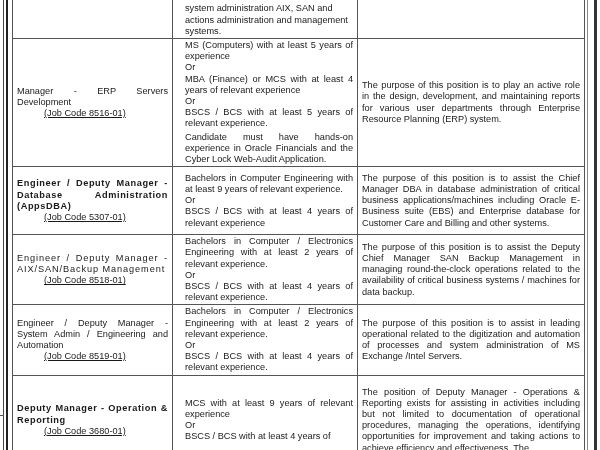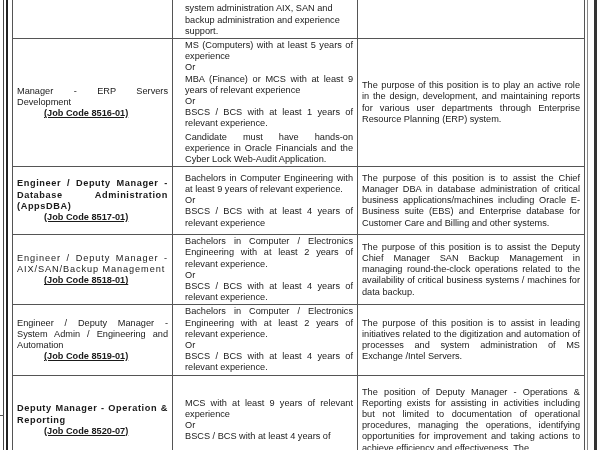--- a/index.html
+++ b/index.html
@@ -34,21 +34,21 @@
       padding: 1px 4px;
       vertical-align: middle;
       text-align: justify;
       text-align-last: left;
     }
     col.c1 { width: 160px; }
     col.c2 { width: 185px; }
     col.c3 { width: 227px; }
 
     .jc {
-      font-weight: bold;
+      font-weight: normal;
       text-decoration: underline;
       display: block;
       text-align: right;
       padding-left: 27px;
     }
     .title { display: block; }
     .spaced { letter-spacing: 0.6px; font-weight: bold; }
     .spaced-lg { letter-spacing: 0.9px; }
     .q-line { display: block; padding-left: 8px; }
     .q-gap { display: block; height: 2px; }
@@ -68,47 +68,47 @@
     <col class="c1">
       <col class="c2">
       <col class="c3">
   </colgroup>
   <tbody>
 
     <tr style="height:44px;">
       <td></td>
       <td class="top" style="vertical-align:bottom;">
         <span class="q-line">system administration AIX, SAN and</span>
-        <span class="q-line">backup administration and experience</span>
-        <span class="q-line">support.</span>
+        <span class="q-line">actions administration and management</span>
+        <span class="q-line">systems.</span>
       </td>
       <td></td>
     </tr>
 
     <tr style="height:122px;">
       <td>
         <span class="title">Manager - ERP Servers Development</span>
         <span class="jc">(Job Code 8516-01)</span>
       </td>
       <td>
         <span class="q-line">MS (Computers) with at least 5 years of experience</span>
         <span class="q-line">Or</span>
-        <span class="q-line">MBA (Finance) or MCS with at least 9 years of relevant experience</span>
+        <span class="q-line">MBA (Finance) or MCS with at least 4 years of relevant experience</span>
         <span class="q-line">Or</span>
-        <span class="q-line">BSCS / BCS with at least 1 years of relevant experience.</span>
+        <span class="q-line">BSCS / BCS with at least 5 years of relevant experience.</span>
         <span class="q-gap"></span>
         <span class="q-line">Candidate must have hands-on experience in Oracle Financials and the Cyber Lock Web-Audit Application.</span>
       </td>
       <td>The purpose of this position is to play an active role in the design, development, and maintaining reports for various user departments through Enterprise Resource Planning (ERP) system.</td>
     </tr>
 
     <tr style="height:68px;">
       <td>
         <span class="title spaced">Engineer / Deputy Manager - Database Administration (AppsDBA)</span>
-        <span class="jc">(Job Code 8517-01)</span>
+        <span class="jc">(Job Code 5307-01)</span>
       </td>
       <td>
         <span class="q-line">Bachelors in Computer Engineering with at least 9 years of relevant experience.</span>
         <span class="q-line">Or</span>
         <span class="q-line">BSCS / BCS with at least 4 years of relevant experience</span>
       </td>
       <td>The purpose of this position is to assist the Chief Manager DBA in database administration of critical business applications/machines including Oracle E-Business suite (EBS) and Enterprise database for Customer Care and Billing and other systems.</td>
     </tr>
 
     <tr style="height:70px;">
@@ -127,27 +127,27 @@
     <tr style="height:70px;">
       <td>
         <span class="title">Engineer / Deputy Manager - System Admin / Engineering and Automation</span>
         <span class="jc">(Job Code 8519-01)</span>
       </td>
       <td>
         <span class="q-line">Bachelors in Computer / Electronics Engineering with at least 2 years of relevant experience.</span>
         <span class="q-line">Or</span>
         <span class="q-line">BSCS / BCS with at least 4 years of relevant experience.</span>
       </td>
-      <td>The purpose of this position is to assist in leading initiatives related to the digitization and automation of processes and system administration of MS Exchange /Intel Servers.</td>
+      <td>The purpose of this position is to assist in leading operational related to the digitization and automation of processes and system administration of MS Exchange /Intel Servers.</td>
     </tr>
 
     <tr style="height:90px;">
       <td>
         <span class="title spaced">Deputy Manager - Operation &amp; Reporting</span>
-        <span class="jc">(Job Code 8520-07)</span>
+        <span class="jc">(Job Code 3680-01)</span>
       </td>
       <td>
         <span class="q-line">MCS with at least 9 years of relevant experience</span>
         <span class="q-line">Or</span>
         <span class="q-line">BSCS / BCS with at least 4 years of</span>
       </td>
       <td>The position of Deputy Manager - Operations &amp; Reporting exists for assisting in activities including but not limited to documentation of operational procedures, managing the operations, identifying opportunities for improvement and taking actions to achieve efficiency and effectiveness. The</td>
     </tr>
   </tbody>
 </table>

